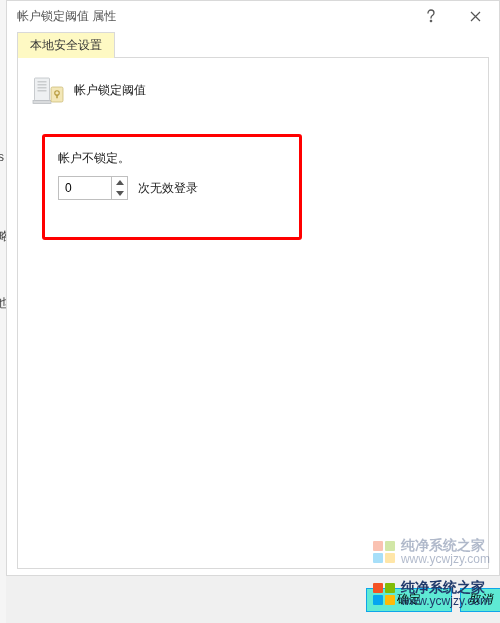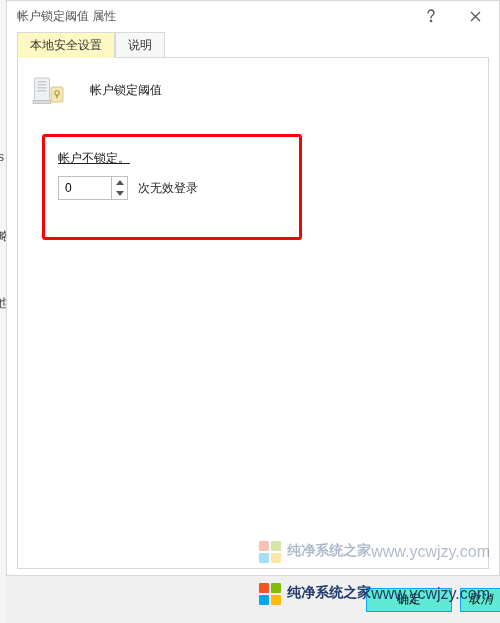--- a/index.html
+++ b/index.html
@@ -7,25 +7,25 @@
   .win{position:absolute;left:6px;top:0;width:494px;height:610px;background:#fff;border:1px solid #d9d9d9;}
   .titlebar{height:30px;display:flex;align-items:center;padding:0 2px 0 10px;color:#555;}
   .titlebar .title{flex:1;}
   .titlebar .ctl{width:44px;height:28px;display:flex;align-items:center;justify-content:center;color:#666;}
   .titlebar .ctl svg{stroke:#555;}
   .tabs{display:flex;align-items:flex-end;height:26px;padding:0 0 0 10px;}
   .tab{padding:4px 12px;border:1px solid #d9d9d9;border-bottom:none;background:#fff;color:#333;position:relative;top:1px;cursor:default;}
   .tab.active{background:#fef9c3;z-index:2;}
   .tab.inactive{background:#f7f7f7;}
   .pane{border:1px solid #d9d9d9;margin:0 10px 10px 10px;height:512px;position:relative;background:#fff;}
-  .heading{display:flex;align-items:center;gap:24px;padding:14px 12px 4px 12px;}
+  .heading{display:flex;align-items:center;gap:8px;padding:14px 12px 4px 12px;}
   .icon-policy{width:36px;height:36px;}
   .heading-text{color:#222;}
   .redbox{position:absolute;left:24px;top:76px;width:260px;height:106px;border:3px solid #ff0000;border-radius:3px;}
-  .policy-label{position:absolute;left:40px;top:92px;color:#222;text-decoration:underline;}
+  .policy-label{position:absolute;left:40px;top:92px;color:#222;}
   .spin-wrap{position:absolute;left:40px;top:118px;display:flex;align-items:center;gap:10px;}
   .spin{display:flex;border:1px solid #bfbfbf;height:24px;background:#fff;}
   .spin input{width:52px;border:none;padding:0 6px;font-size:12px;outline:none;}
   .spin-btns{display:flex;flex-direction:column;border-left:1px solid #bfbfbf;width:16px;}
   .spin-btn{flex:1;display:flex;align-items:center;justify-content:center;cursor:default;}
   .spin-btn svg{display:block;}
   .unit{color:#222;text-align:right;}
   .buttonbar{position:absolute;left:6px;right:0;bottom:0;height:48px;background:#f0f0f0;border-top:1px solid #d9d9d9;display:flex;align-items:center;justify-content:flex-end;padding:0 0px 0 0;gap:8px;}
   .btn{min-width:86px;height:24px;border:1px solid #0ea5e9;background:#5eead4;display:flex;align-items:center;justify-content:center;cursor:default;}
   .btn.cut{min-width:40px;border-right:none;font-style:italic;}
@@ -34,23 +34,23 @@
   
   .wm{position:absolute;height:34px;display:flex;align-items:center;gap:6px;color:#2a6fb5;font-size:14px;z-index:50;}
   .wm1{right:10px;bottom:54px;opacity:.35;}
   .wm2{right:10px;bottom:12px;}
   .wm-logo{width:22px;height:22px;display:grid;grid-template-columns:1fr 1fr;grid-template-rows:1fr 1fr;gap:2px;}
   .wm-logo span:nth-child(1){background:#f35325;}
   .wm-logo span:nth-child(2){background:#81bc06;}
   .wm-logo span:nth-child(3){background:#05a6f0;}
   .wm-logo span:nth-child(4){background:#ffba08;}
   .wm-logo span{border-radius:1px;}
-  .wm-text{display:flex;flex-direction:row;line-height:1.1;font-weight:600;}
+  .wm-text{display:flex;flex-direction:column;line-height:1.1;font-weight:600;}
   .wm-text .cn{font-size:14px;color:#213a6b;}
-  .wm-text .url{font-size:16px;color:#213a6b;font-weight:400;}
+  .wm-text .url{font-size:12px;color:#213a6b;font-weight:400;}
 </style>
 </head>
 <body>
 
 <div class="bg-hint" style="top:150px;">s</div>
 <div class="bg-hint" style="top:228px;">略</div>
 <div class="bg-hint" style="top:295px;">也</div>
 <div class="bg-hint" style="left:492px;top:116px;">设</div>
 <div class="bg-hint" style="left:492px;top:146px;">钊</div>
 <div class="bg-hint" style="left:492px;top:161px;">钊</div>
@@ -67,21 +67,20 @@
     </div>
     <div class="ctl">
       <svg width="11" height="11" viewBox="0 0 11 11">
         <path d="M1 1 L10 10 M10 1 L1 10" stroke-width="1.2"></path>
       </svg>
     </div>
   </div>
 
   <div class="tabs">
     <div class="tab active">本地安全设置</div>
-    <div class="tab inactive">说明</div>
   </div>
 
   <div class="pane">
     <div class="heading">
       <svg class="icon-policy" viewBox="0 0 48 48">
         <rect x="6" y="8" width="20" height="30" rx="1" fill="#eef0f2" stroke="#b8bcc0"></rect>
         <rect x="10" y="12" width="12" height="2" fill="#c9ccce"></rect>
         <rect x="10" y="16" width="12" height="2" fill="#c9ccce"></rect>
         <rect x="10" y="20" width="12" height="2" fill="#c9ccce"></rect>
         <rect x="10" y="24" width="12" height="2" fill="#c9ccce"></rect>

